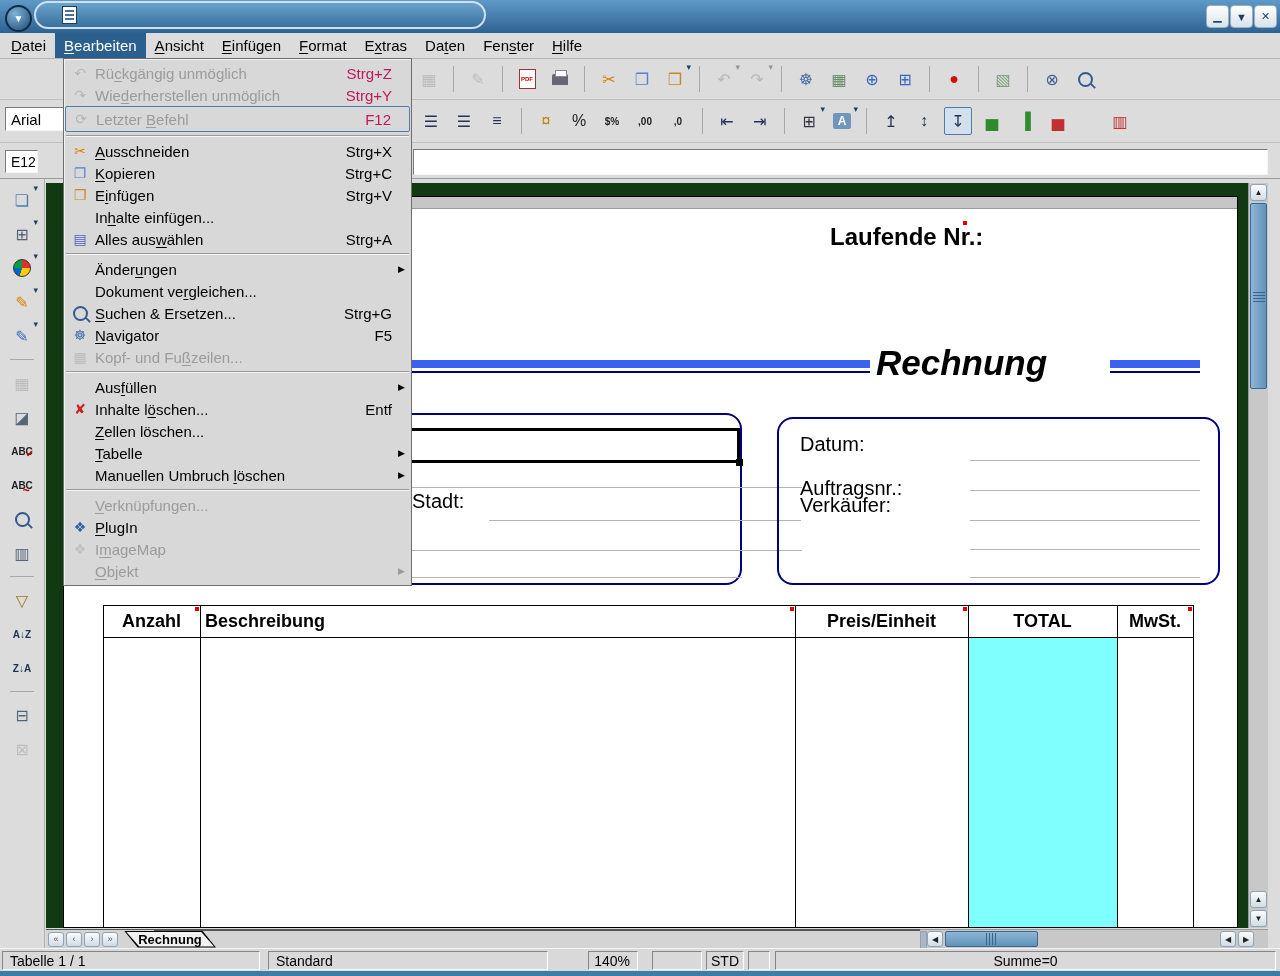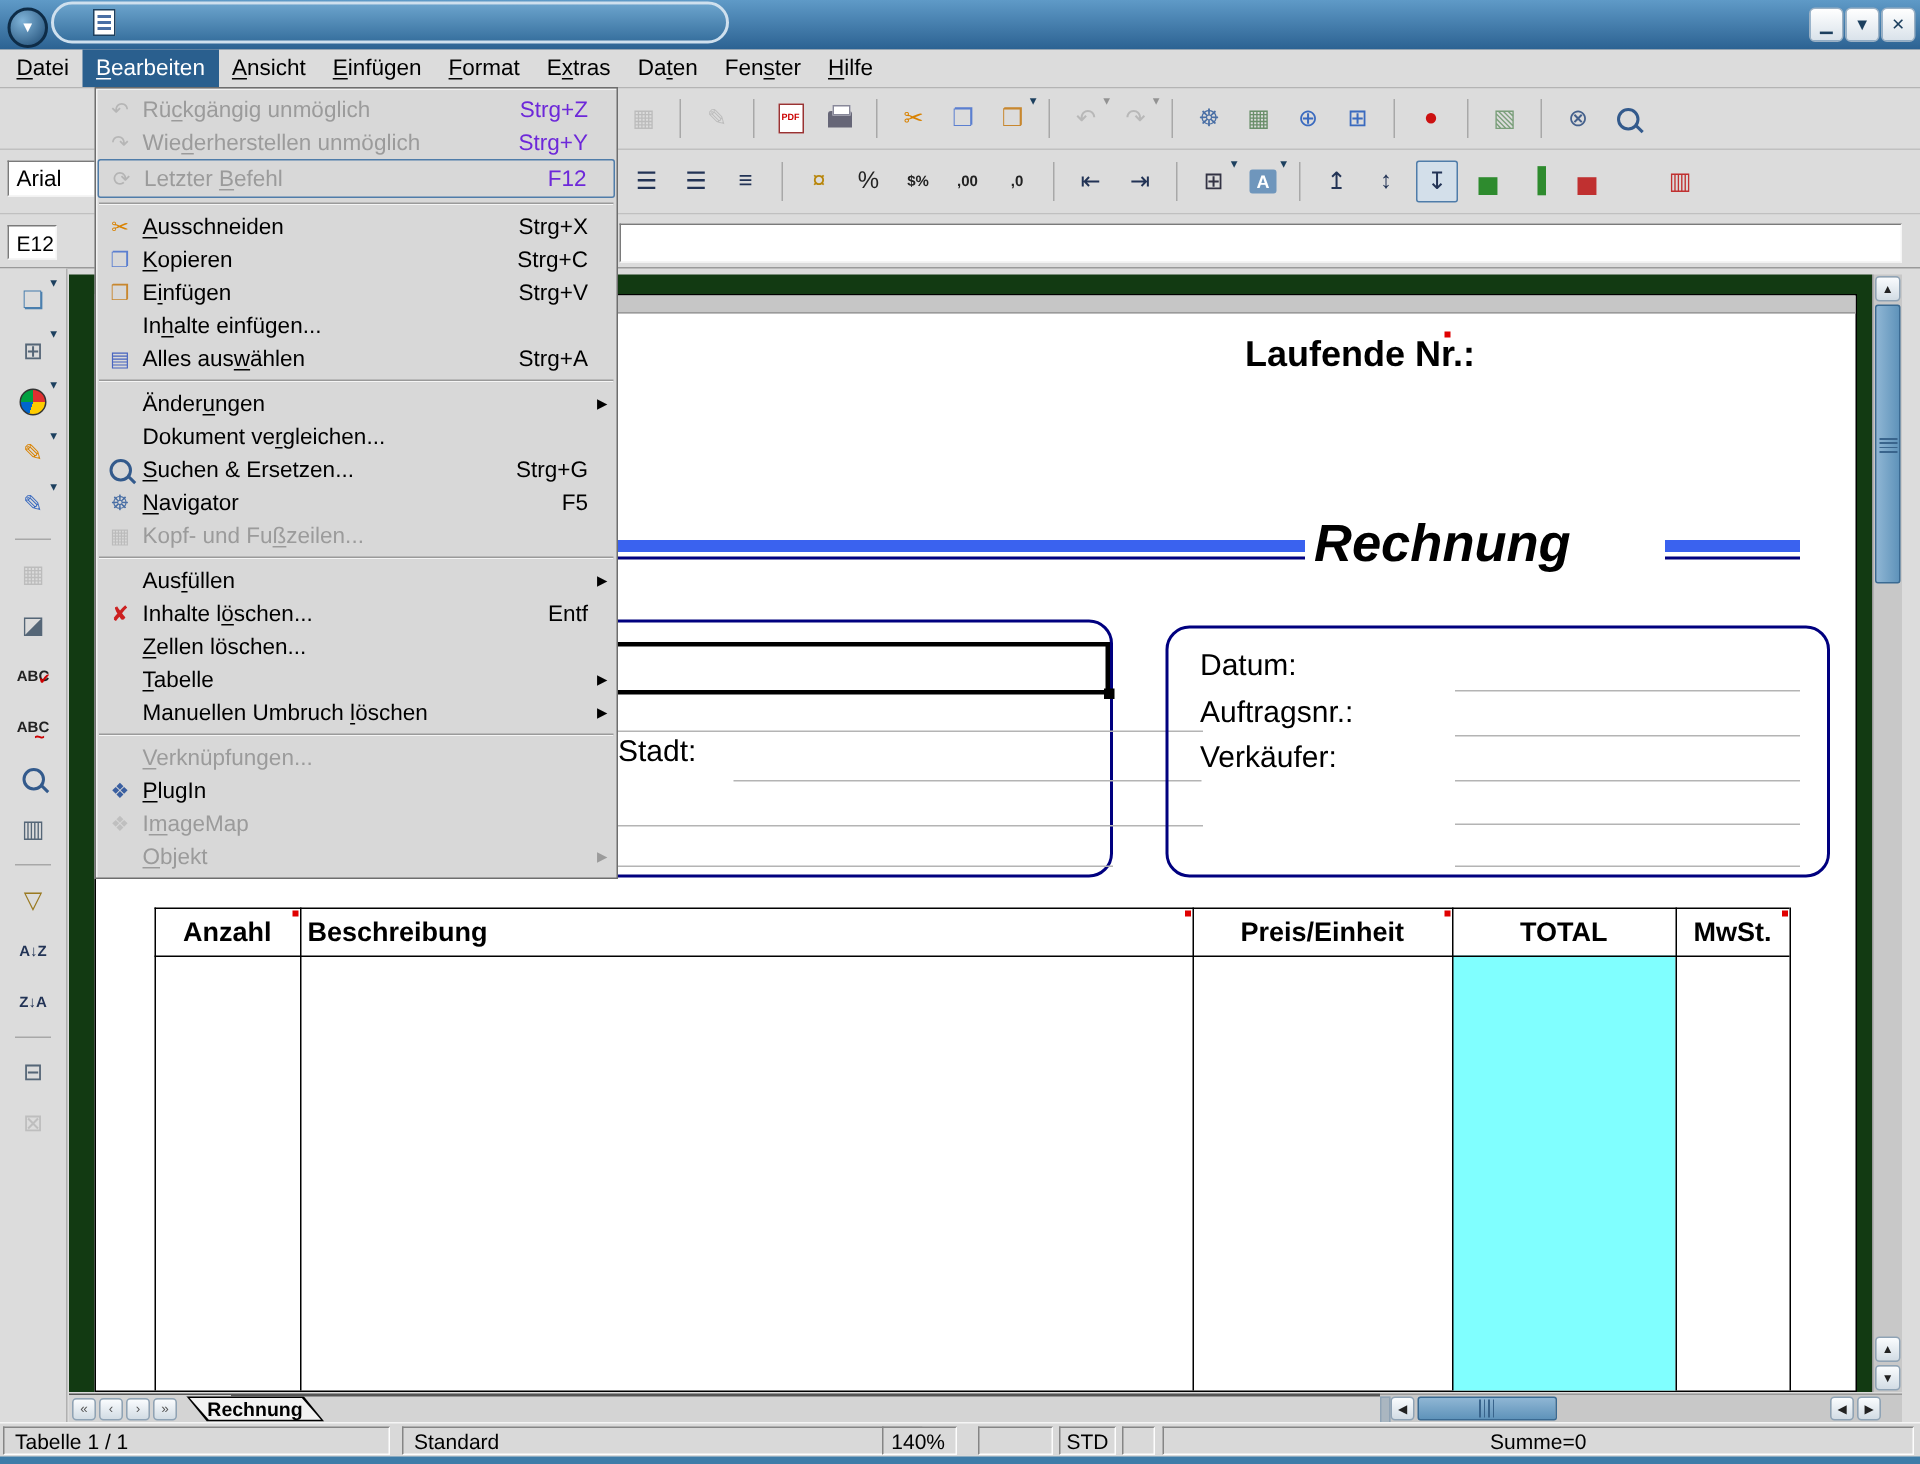--- a/index.html
+++ b/index.html
@@ -115,21 +115,21 @@
   
   .menu-pop{left:63px;top:58px;width:349px;background:#d8d8d8;border:1px solid #6e6e6e;
     box-shadow:inset 1px 1px 0 #f2f2f2;z-index:50;padding:3px 1px;box-sizing:border-box;}
   .mi{height:22px;display:flex;align-items:center;font-size:15px;color:#000;position:relative;padding-right:6px;}
   .mi.boxed{border:1px solid #4f7ca9;border-radius:2px;height:24px;}
   .mi .mi-ic{width:30px;display:flex;align-items:center;justify-content:center;font-size:14px;flex:0 0 auto;}
   .mi .mi-lb{white-space:nowrap;}
   .mi .mi-sc{margin-left:auto;padding-right:12px;font-size:15px;}
   .mi .mi-ar{position:absolute;right:5px;font-size:9px;}
   .mi.disab{color:#9b9b9b;}
-  .mi.disab .mi-sc{color:#6d28d9;}
+  .mi.disab .mi-sc{color:#be185d;}
   .msep{height:1px;background:#9a9a9a;border-bottom:1px solid #f5f5f5;margin:3px 1px;}
   u{text-underline-offset:2px;}
 </style>
 </head>
 <body>
 
 <div id="app">
 
   <div class="abs titlebar">
     <div class="abs win-menu-btn">
@@ -366,21 +366,21 @@
     <div class="abs" style="left:672px;top:262px;width:7px;height:7px;background:#000;"></div>
     <div class="abs fline" style="left:180px;top:290px;width:558px;"></div>
     <div class="abs dlabel" style="left:348px;top:293px;">Stadt:</div>
     <div class="abs fline" style="left:425px;top:323px;width:312px;"></div>
     <div class="abs fline" style="left:180px;top:353px;width:558px;"></div>
     <div class="abs fline" style="left:180px;top:380px;width:498px;"></div>
 
     <div class="abs navy-box" style="left:713px;top:220px;width:443px;height:168px;"></div>
     <div id="right-labels">
         <div class="abs dlabel" style="left: 736px; top: 236px;">Datum:</div>
-        <div class="abs dlabel" style="left: 736px; top: 267px; text-align: center;">Auftragsnr.:</div>
+        <div class="abs dlabel" style="left: 736px; top: 280px; text-align: center;">Auftragsnr.:</div>
         <div class="abs dlabel" style="left: 736px; top: 297px;">Verkäufer:</div>
       </div>
     <div class="abs fline" style="left:906px;top:263px;width:230px;"></div>
     <div class="abs fline" style="left:906px;top:293px;width:230px;"></div>
     <div class="abs fline" style="left:906px;top:323px;width:230px;"></div>
     <div class="abs fline" style="left:906px;top:352px;width:230px;"></div>
     <div class="abs fline" style="left:906px;top:380px;width:230px;"></div>
 
     <div id="table-area">
         <div class="abs " style="left: 904px; top: 440px; width: 149px; height: 290px; background: rgb(128, 255, 255);"></div>
@@ -433,21 +433,21 @@
     <div class="abs kbtn" style="left:7px;top:1px;width:16px;height:16px;">◀</div>
     <div class="abs slider h" style="left:25px;top:1px;width:93px;height:16px;">
       <div class="grip-h"></div>
     </div>
     <div class="abs kbtn" style="left:300px;top:1px;width:16px;height:16px;">◀</div>
     <div class="abs kbtn" style="left:318px;top:1px;width:16px;height:16px;">▶</div>
   </div>
 
   <div class="abs statusbar" id="statusbar">
       <div class="sfield" style="left: 2px; width: 258px; justify-content: flex-start;">Tabelle 1 / 1</div>
-      <div class="sfield" style="left: 268px; width: 347px; justify-content: flex-start;">Standard</div>
+      <div class="sfield" style="left: 268px; width: 280px; justify-content: flex-start;">Standard</div>
       <div class="sfield" style="left: 588px; width: 50px; justify-content: flex-end;">140%</div>
       <div class="sfield" style="left: 652px; width: 50px; justify-content: center;"></div>
       <div class="sfield" style="left: 706px; width: 38px; justify-content: center;">STD</div>
       <div class="sfield" style="left: 748px; width: 22px; justify-content: center;"></div>
       <div class="sfield" style="left: 775px; width: 501px; justify-content: center;">Summe=0</div>
     </div>
   <div class="abs bottomframe"></div>
 
   <div class="abs menu-pop" id="edit-menu">
       <div class="mi disab">

